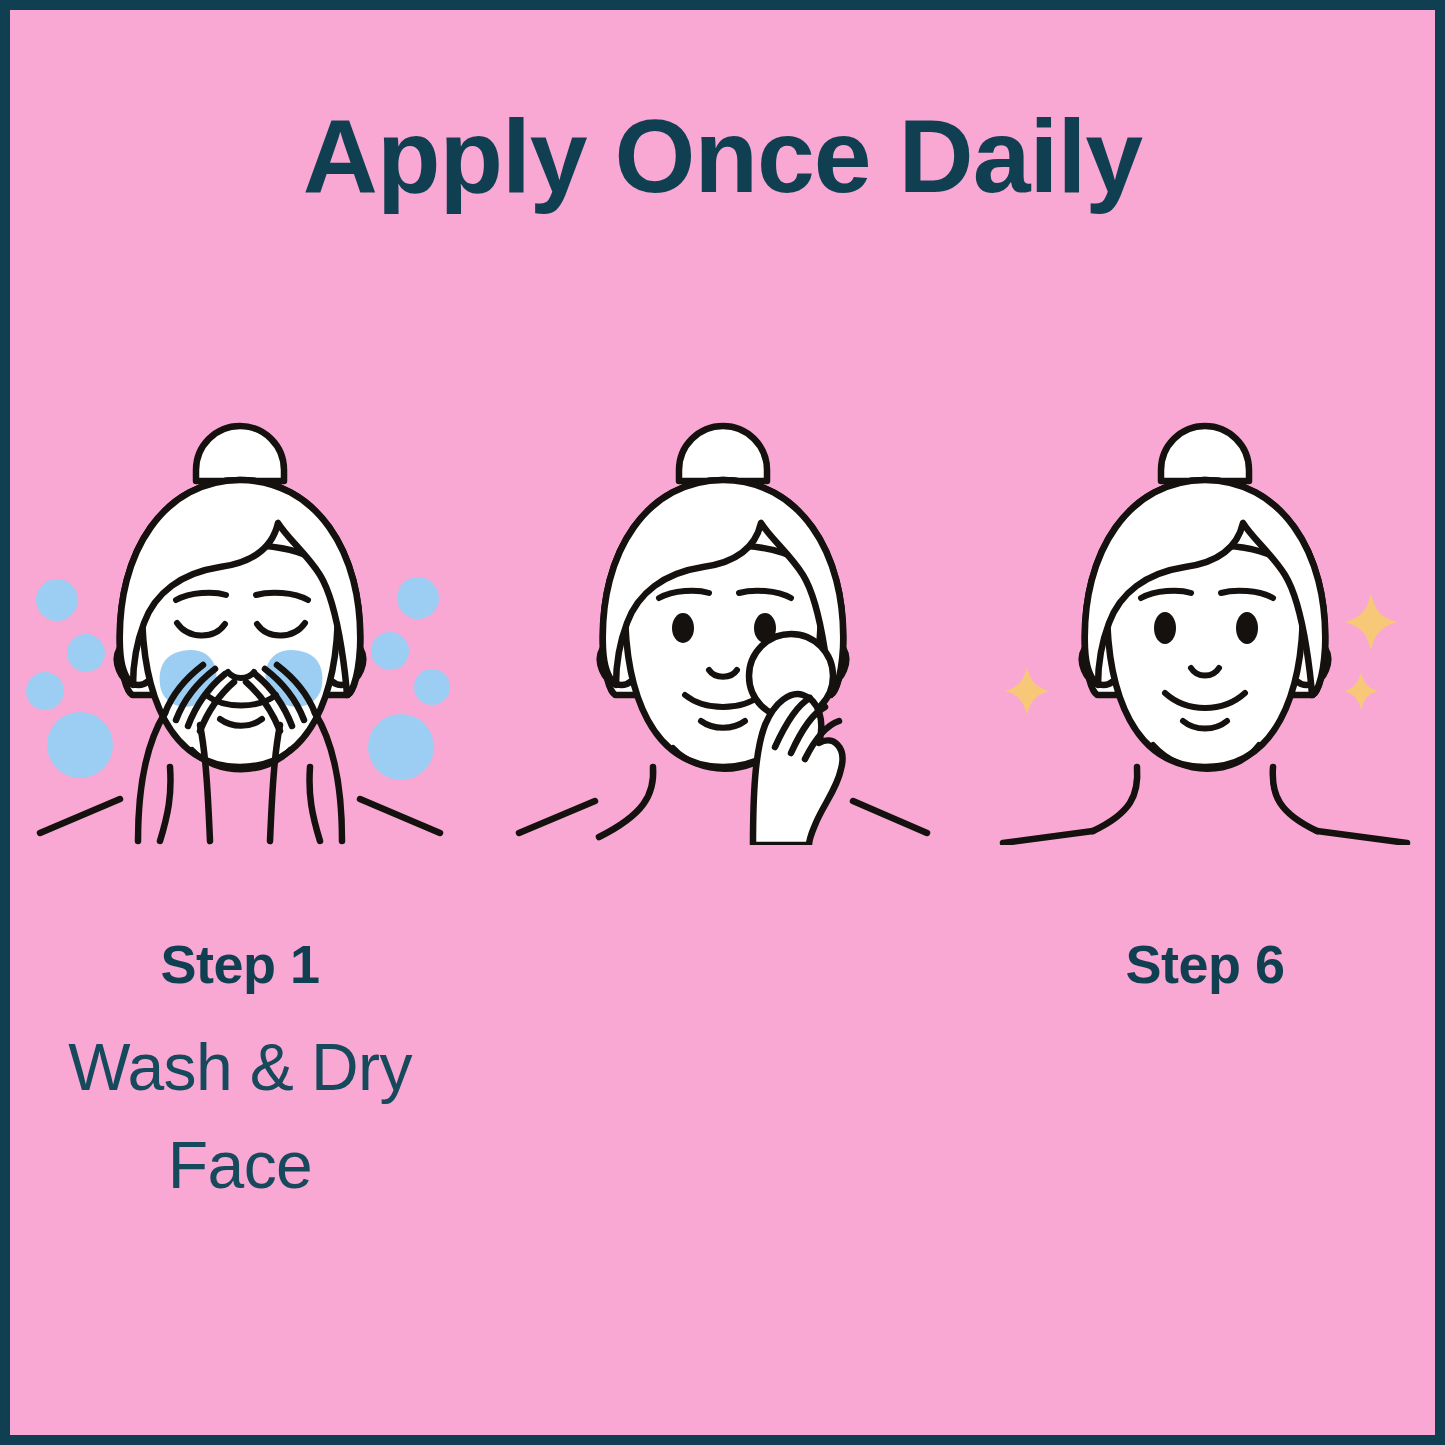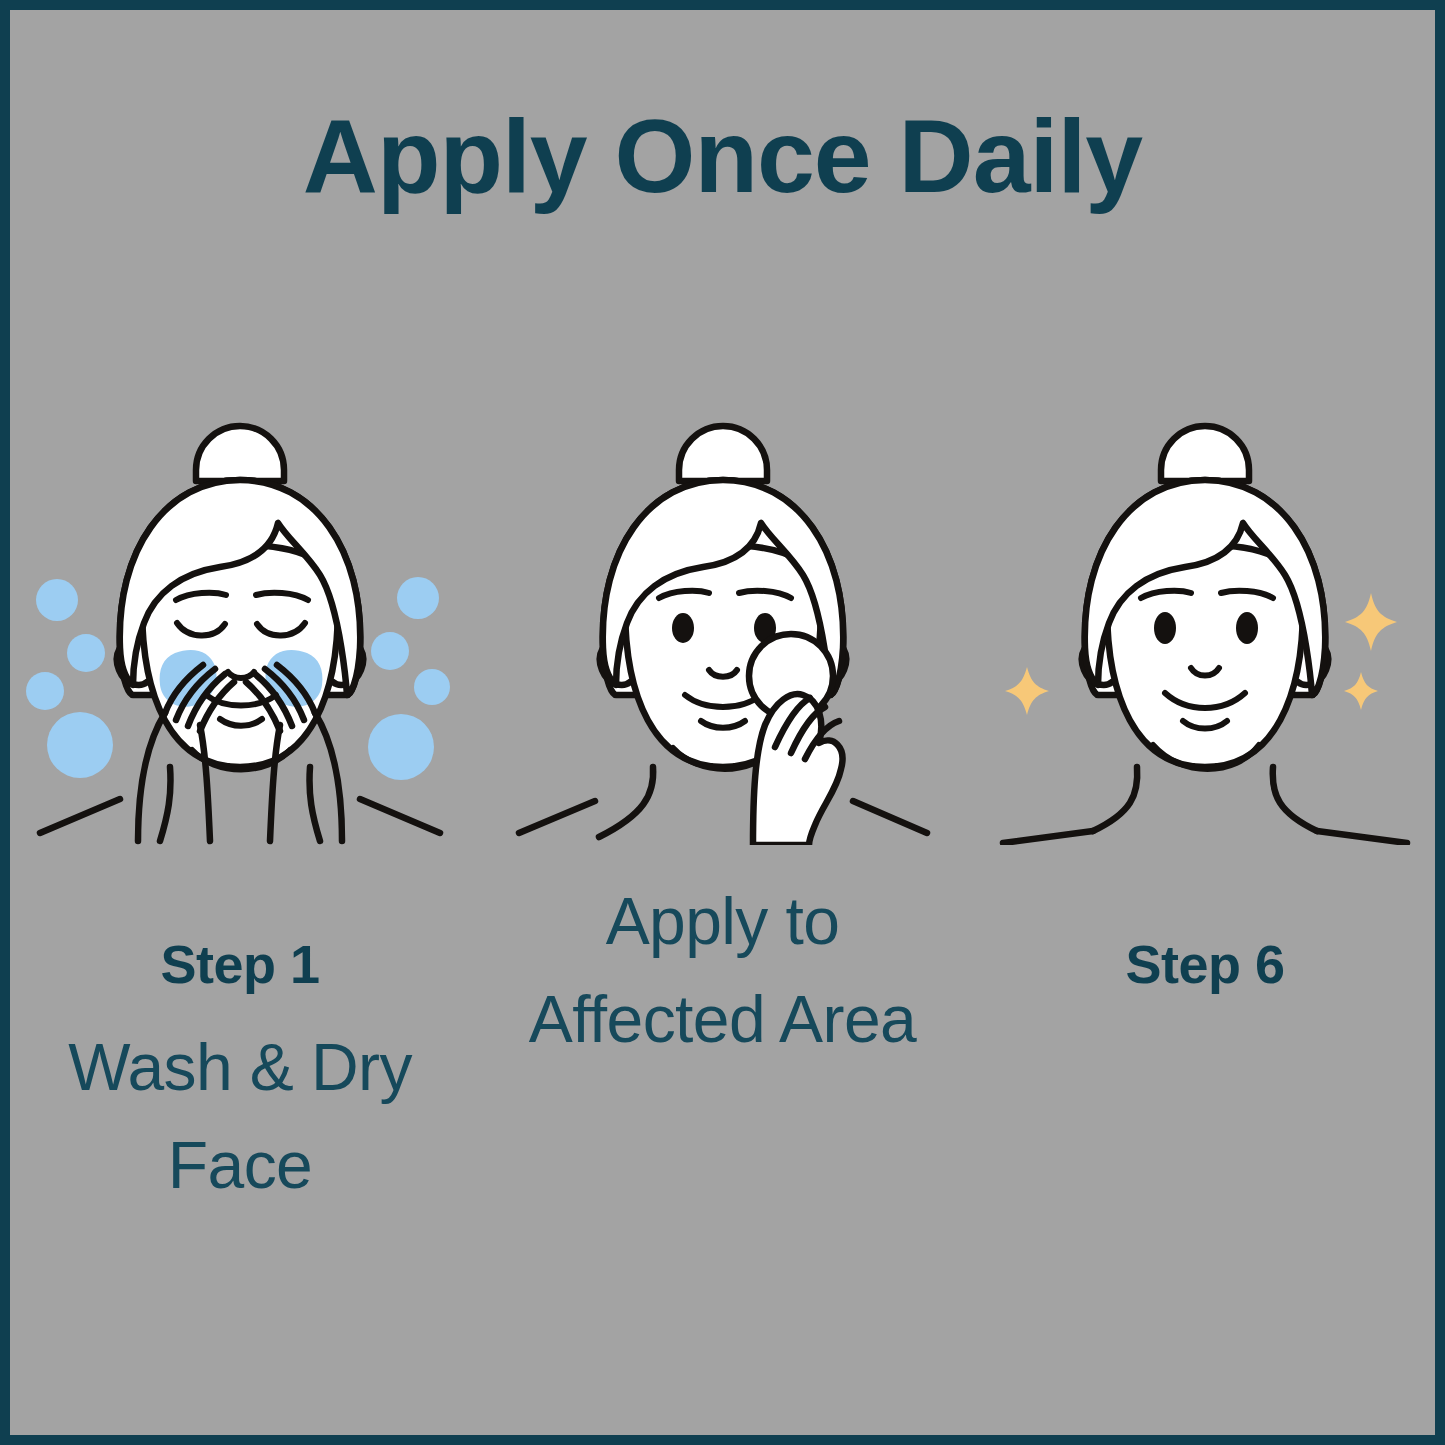--- a/index.html
+++ b/index.html
@@ -4,21 +4,21 @@
 <style>
   html, body {
     margin: 0;
     padding: 0;
     background: #ffffff;
   }
   #page {
     position: relative;
     width: 1445px;
     height: 1445px;
-    background: #a3a3a3;
+    background: #f9a8d4;
     box-sizing: border-box;
     border: 10px solid #0f3f50;
     overflow: hidden;
     font-family: "Liberation Sans", sans-serif;
     text-decoration: underline;
   }
 
   
   .title {
     position: absolute;
@@ -209,21 +209,20 @@
 
         <path class="ink white-fill" d="M250 450 C250 400 252 356 262 330 C272 306 288 296 300 300 C316 305 322 326 316 348 C330 340 344 352 338 374 C334 394 320 410 312 430 C306 444 306 450 306 450 Z"></path>
 
         <path class="ink" d="M272 352 C282 330 294 310 307 303"></path>
         <path class="ink" d="M288 358 C298 336 310 318 322 312"></path>
         <path class="ink" d="M302 364 C312 344 324 330 336 326"></path>
 
         <path class="ink" d="M16 438 L92 406"></path>
         <path class="ink" d="M424 438 L350 406"></path>
       </svg>
-      <div class="step-desc">Apply to Affected Area</div>
     </div>
 
     <div class="step-col wide">
       <svg class="illus" viewBox="0 0 440 450">
 
         <path class="sparkle" d="M386 198 C390 216 396 222 412 227 C396 232 390 238 386 256 C382 238 376 232 360 227 C376 222 382 216 386 198 Z"></path>
         <path class="sparkle" d="M42 272 C46 287 51 292 64 296 C51 300 46 305 42 320 C38 305 33 300 20 296 C33 292 38 287 42 272 Z"></path>
         <path class="sparkle" d="M376 277 C379 289 383 293 393 296 C383 299 379 303 376 315 C373 303 369 299 359 296 C369 293 373 289 376 277 Z"></path>
 
         <path class="ink white-fill" d="M176 75 A44 44 0 0 1 264 75 L264 86 L176 86 Z"></path>

